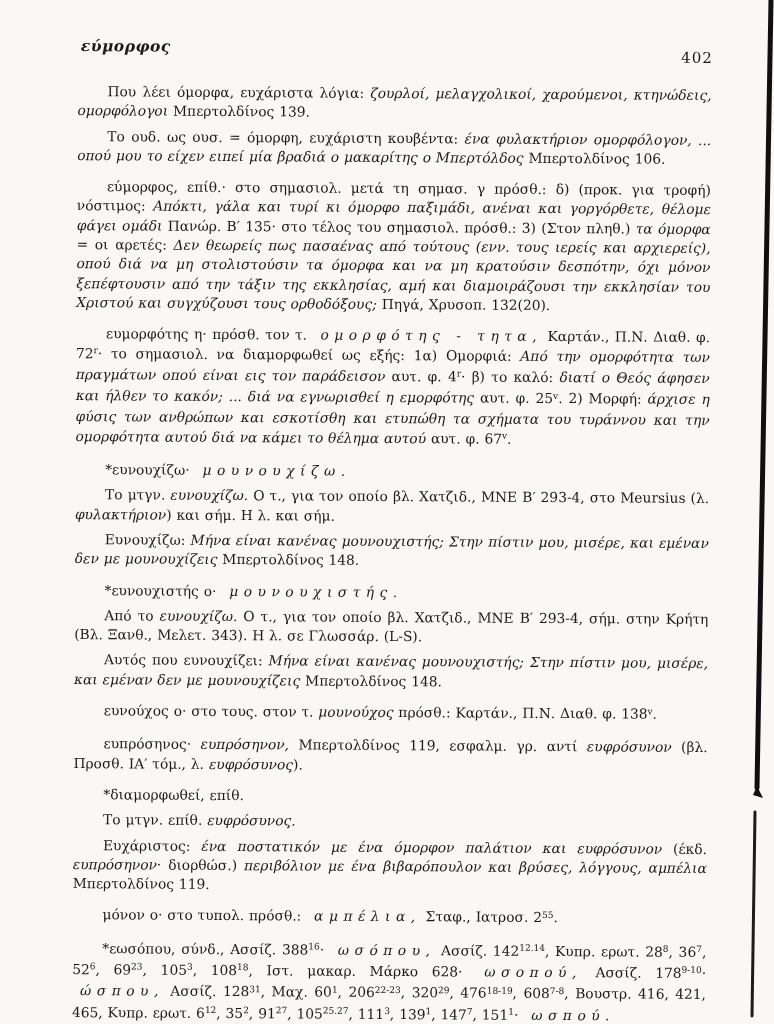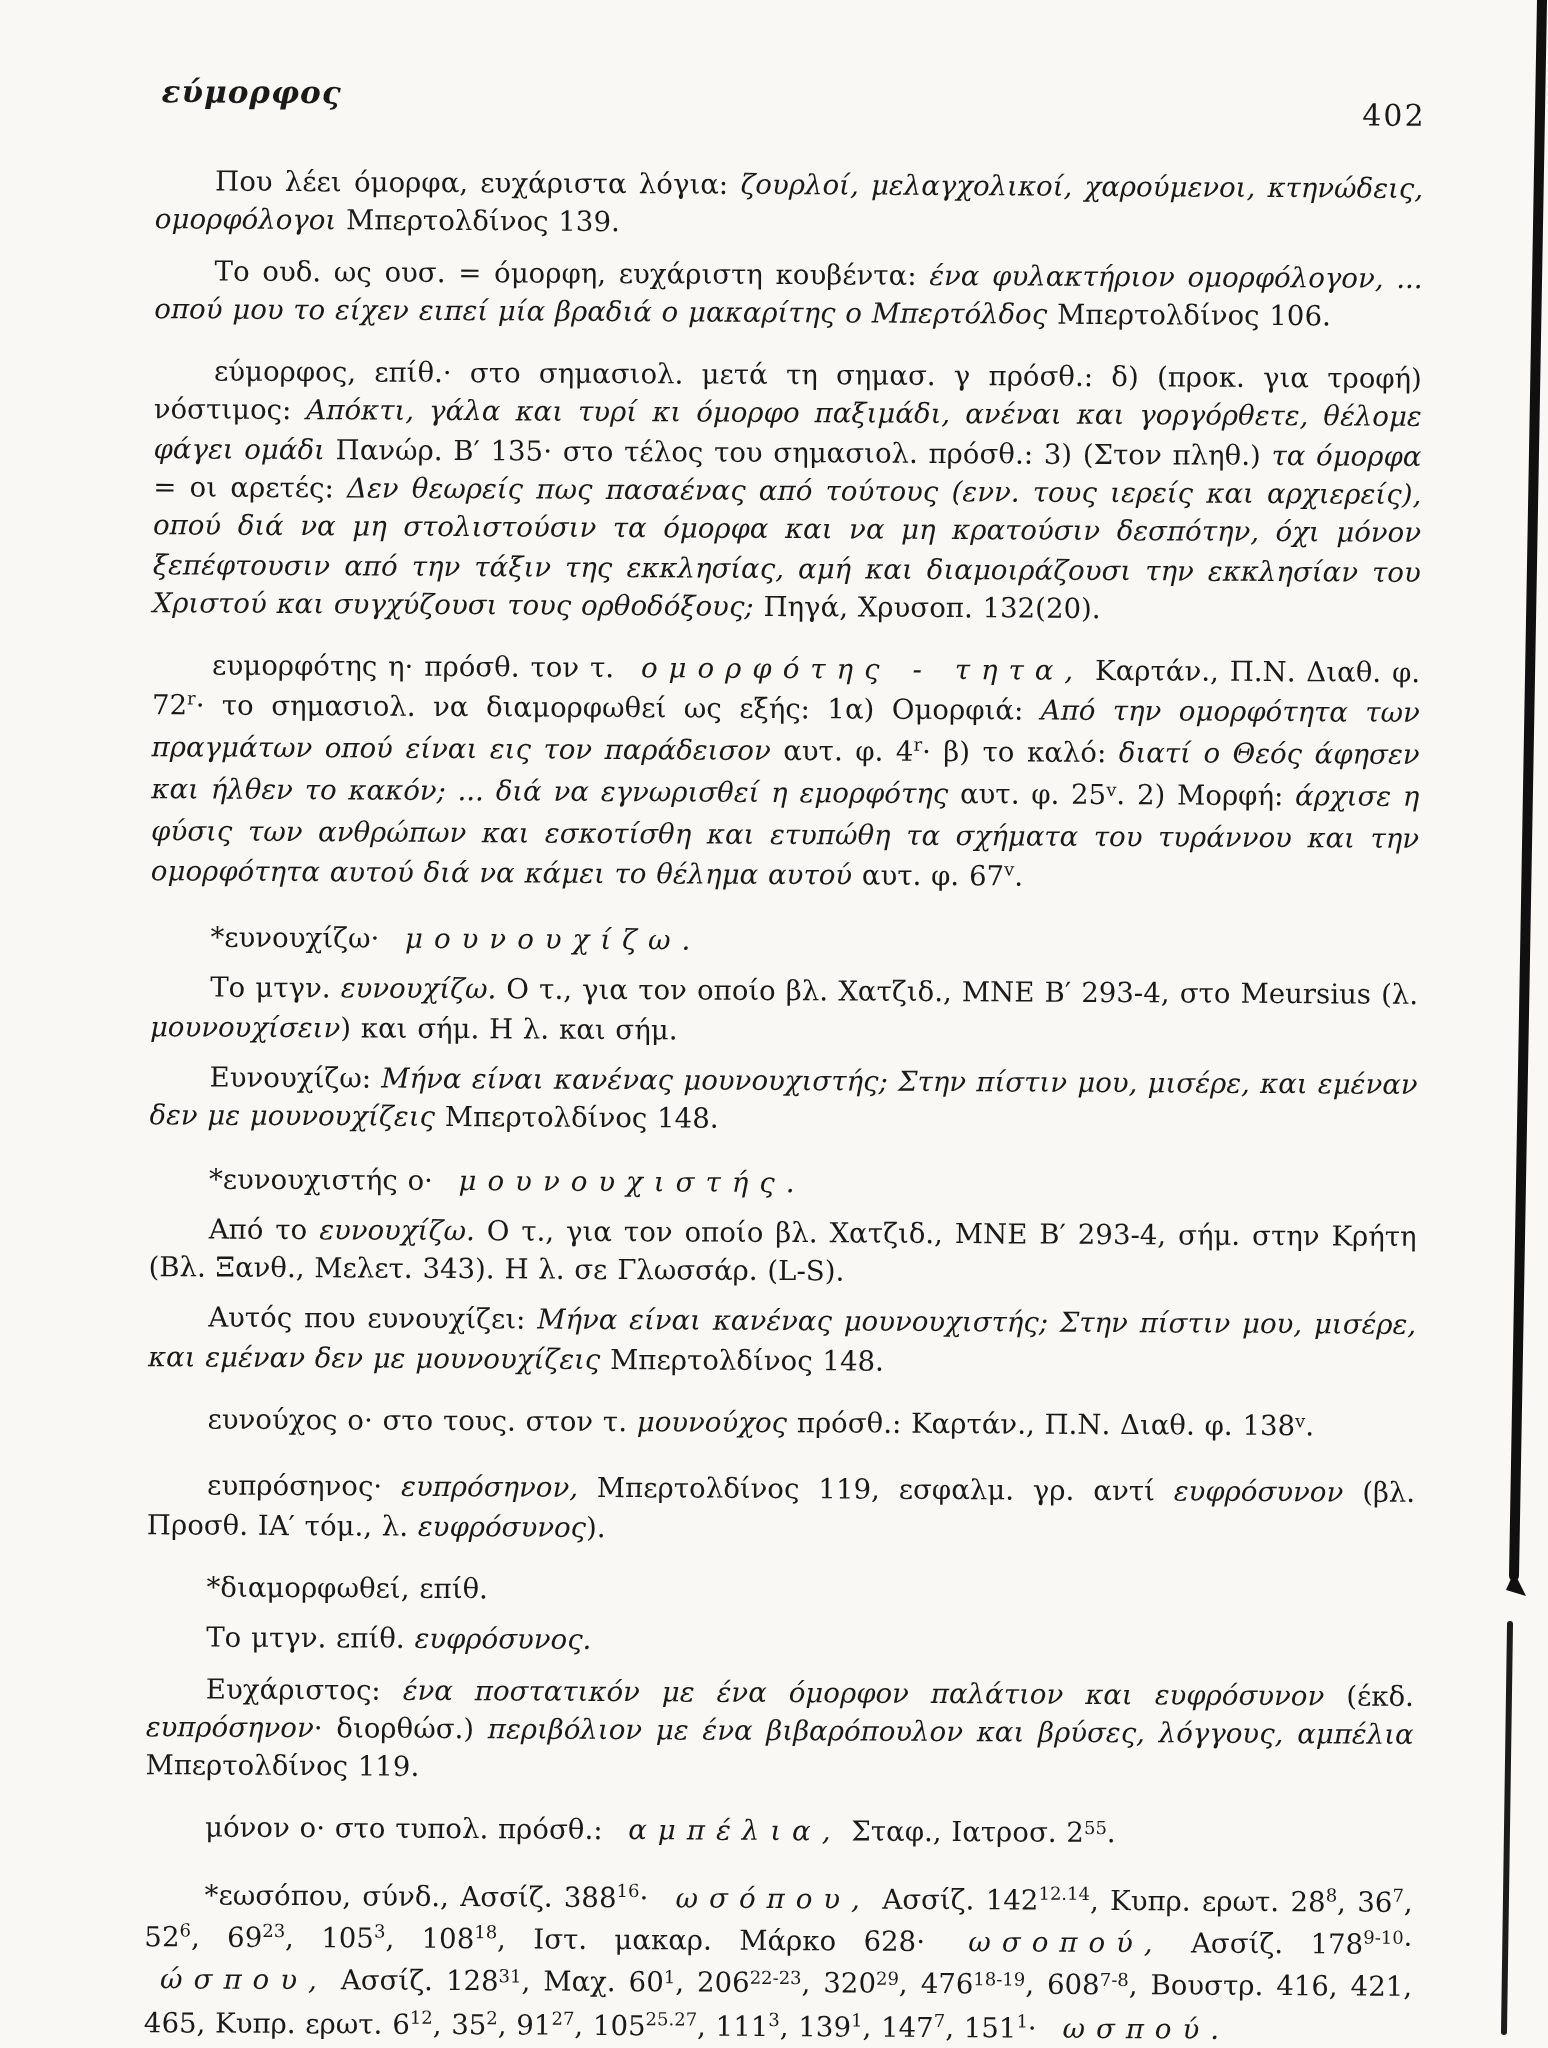--- a/index.html
+++ b/index.html
@@ -73,21 +73,21 @@
       <span class="running-title">εύμορφος</span>
       <span class="page-number">402</span>
     </div>
 
     <div class="body-block">
         <p class="para plain first"><span>Που λέει όμορφα, ευχάριστα λόγια: </span><span class="seg-i">ζουρλοί, μελαγχολικοί, χαρούμενοι, κτηνώδεις, ομορφόλογοι</span><span> Μπερτολδίνος 139.</span></p>
         <p class="para plain"><span>Το ουδ. ως ουσ. = όμορφη, ευχάριστη κουβέντα: </span><span class="seg-i">ένα φυλακτήριον ομορφόλογον, ... οπού μου το είχεν ειπεί μία βραδιά ο μακαρίτης ο Μπερτόλδος</span><span> Μπερτολδίνος 106.</span></p>
         <p class="para entry"><span class="seg-b">εύμορφος,</span><span> επίθ.· στο σημασιολ. μετά τη σημασ. γ πρόσθ.: </span><span class="seg-b">δ)</span><span> (προκ. για τροφή) νόστιμος: </span><span class="seg-i">Απόκτι, γάλα και τυρί κι όμορφο παξιμάδι, ανέναι και γοργόρθετε, θέλομε φάγει ομάδι</span><span> Πανώρ. Β′ 135· στο τέλος του σημασιολ. πρόσθ.: </span><span class="seg-b">3)</span><span> (Στον πληθ.) </span><span class="seg-i">τα όμορφα</span><span> = οι αρετές: </span><span class="seg-i">Δεν θεωρείς πως πασαένας από τούτους (ενν. τους ιερείς και αρχιερείς), οπού διά να μη στολιστούσιν τα όμορφα και να μη κρατούσιν δεσπότην, όχι μόνον ξεπέφτουσιν από την τάξιν της εκκλησίας, αμή και διαμοιράζουσι την εκκλησίαν του Χριστού και συγχύζουσι τους ορθοδόξους;</span><span> Πηγά, Χρυσοπ. 132(20).</span></p>
         <p class="para entry"><span class="seg-b">ευμορφότης</span><span> η· πρόσθ. τον τ. </span><span class="seg-sp">ομορφότης - τητα,</span><span> Καρτάν., Π.Ν. Διαθ. φ. 72</span><span class="seg-sup">r</span><span>· το σημασιολ. να διαμορφωθεί ως εξής: </span><span class="seg-b">1α)</span><span> Ομορφιά: </span><span class="seg-i">Από την ομορφότητα των πραγμάτων οπού είναι εις τον παράδεισον</span><span> αυτ. φ. 4</span><span class="seg-sup">r</span><span>· </span><span class="seg-b">β)</span><span> το καλό: </span><span class="seg-i">διατί ο Θεός άφησεν και ήλθεν το κακόν; ... διά να εγνωρισθεί η εμορφότης</span><span> αυτ. φ. 25</span><span class="seg-sup">v</span><span>. </span><span class="seg-b">2)</span><span> Μορφή: </span><span class="seg-i">άρχισε η φύσις των ανθρώπων και εσκοτίσθη και ετυπώθη τα σχήματα του τυράννου και την ομορφότητα αυτού διά να κάμει το θέλημα αυτού</span><span> αυτ. φ. 67</span><span class="seg-sup">v</span><span>.</span></p>
         <p class="para entry"><span class="seg-b">*ευνουχίζω·</span><span> </span><span class="seg-sp">μουνουχίζω.</span></p>
-        <p class="para plain"><span>Το μτγν. </span><span class="seg-i">ευνουχίζω.</span><span> Ο τ., για τον οποίο βλ. Χατζιδ., ΜΝΕ Β′ 293-4, στο Meursius (λ. </span><span class="seg-i">μουνουχίσειν</span><span>) και σήμ. Η λ. και σήμ.</span></p>
+        <p class="para plain"><span>Το μτγν. </span><span class="seg-i">ευνουχίζω.</span><span> Ο τ., για τον οποίο βλ. Χατζιδ., ΜΝΕ Β′ 293-4, στο Meursius (λ. </span><span class="seg-i">φυλακτήριον</span><span>) και σήμ. Η λ. και σήμ.</span></p>
         <p class="para plain"><span>Ευνουχίζω: </span><span class="seg-i">Μήνα είναι κανένας μουνουχιστής; Στην πίστιν μου, μισέρε, και εμέναν δεν με μουνουχίζεις</span><span> Μπερτολδίνος 148.</span></p>
         <p class="para entry"><span class="seg-b">*ευνουχιστής</span><span> ο· </span><span class="seg-sp">μουνουχιστής.</span></p>
         <p class="para plain"><span>Από το </span><span class="seg-i">ευνουχίζω.</span><span> Ο τ., για τον οποίο βλ. Χατζιδ., ΜΝΕ Β′ 293-4, σήμ. στην Κρήτη (Βλ. Ξανθ., Μελετ. 343). Η λ. σε Γλωσσάρ. (L-S).</span></p>
         <p class="para plain"><span>Αυτός που ευνουχίζει: </span><span class="seg-i">Μήνα είναι κανένας μουνουχιστής; Στην πίστιν μου, μισέρε, και εμέναν δεν με μουνουχίζεις</span><span> Μπερτολδίνος 148.</span></p>
         <p class="para entry"><span class="seg-b">ευνούχος</span><span> ο· στο τους. στον τ. </span><span class="seg-i">μουνούχος</span><span> πρόσθ.: Καρτάν., Π.Ν. Διαθ. φ. 138</span><span class="seg-sup">v</span><span>.</span></p>
         <p class="para entry"><span class="seg-b">ευπρόσηνος·</span><span> </span><span class="seg-i">ευπρόσηνον,</span><span> Μπερτολδίνος 119, εσφαλμ. γρ. αντί </span><span class="seg-i">ευφρόσυνον</span><span> (βλ. Προσθ. ΙΑ′ τόμ., λ. </span><span class="seg-i">ευφρόσυνος</span><span>).</span></p>
         <p class="para entry"><span class="seg-b">*διαμορφωθεί,</span><span> επίθ.</span></p>
         <p class="para plain"><span>Το μτγν. επίθ. </span><span class="seg-i">ευφρόσυνος.</span></p>
         <p class="para plain"><span>Ευχάριστος: </span><span class="seg-i">ένα ποστατικόν με ένα όμορφον παλάτιον και ευφρόσυνον</span><span> (έκδ. </span><span class="seg-i">ευπρόσηνον</span><span>· διορθώσ.) </span><span class="seg-i">περιβόλιον με ένα βιβαρόπουλον και βρύσες, λόγγους, αμπέλια</span><span> Μπερτολδίνος 119.</span></p>
         <p class="para entry"><span class="seg-b">μόνον</span><span> ο· στο τυπολ. πρόσθ.: </span><span class="seg-sp">αμπέλια,</span><span> Σταφ., Ιατροσ. 2</span><span class="seg-sup">55</span><span>.</span></p>

